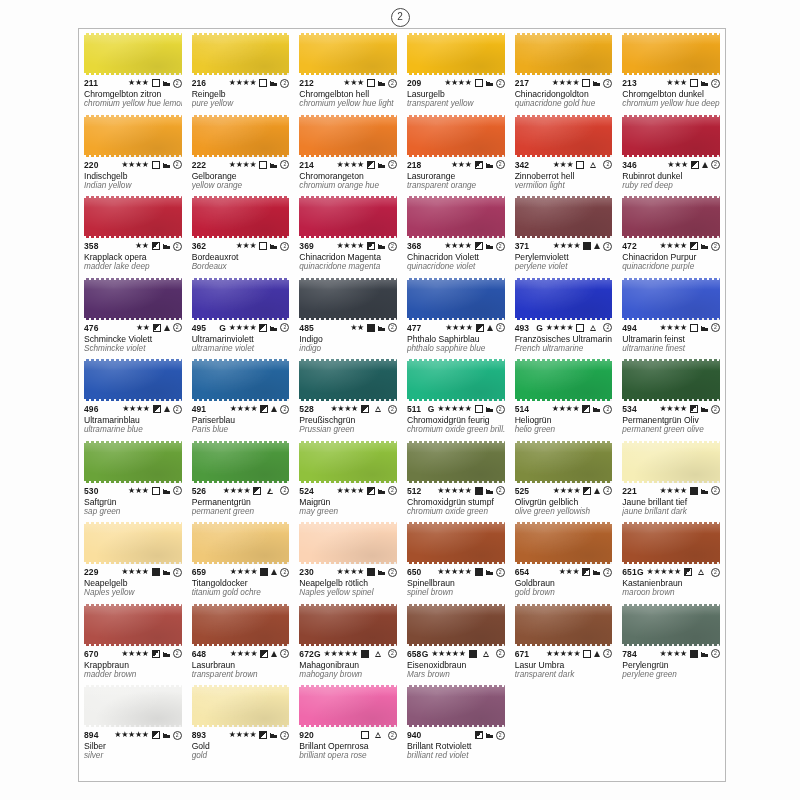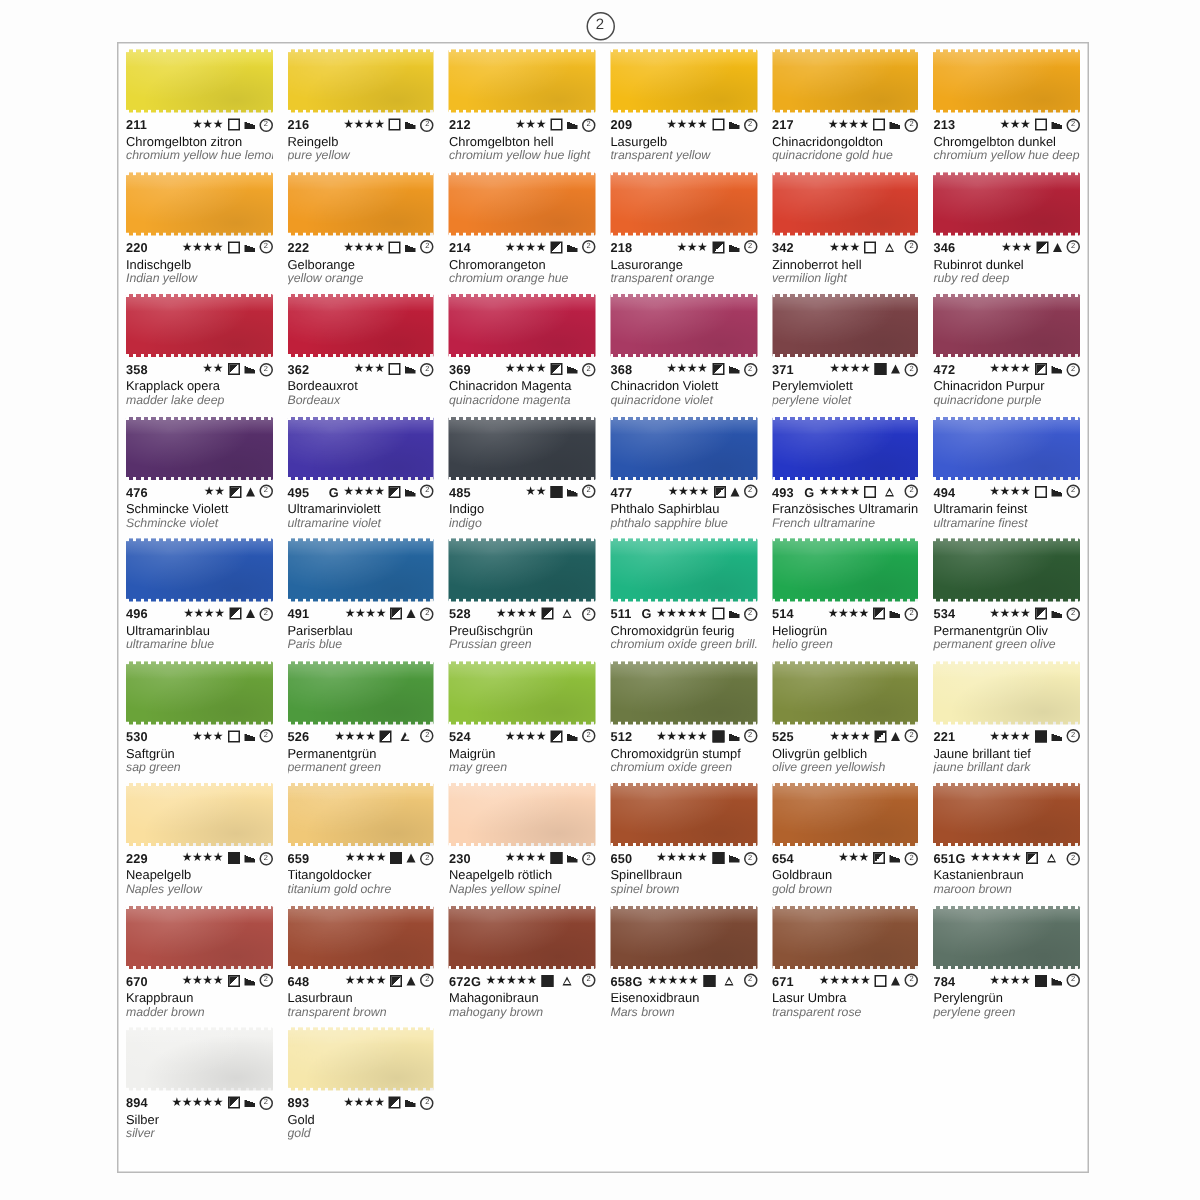--- a/index.html
+++ b/index.html
@@ -957,21 +957,21 @@
           <div class="metaline">
             <span class="code">671</span>
             <span class="marks">
               <span class="stars">★★★★★</span>
               <span class="sqr"></span>
               <span class="tri"></span>
               <span class="circ2">2</span>
             </span>
           </div>
           <div class="name-de">Lasur Umbra</div>
-          <div class="name-en">transparent rose</div>
+          <div class="name-en">transparent dark</div>
         </div>
         <div class="cell">
           <div class="swatch" style="background: rgb(93, 114, 102);">
             <div class="notch"></div>
             <div class="notch bot"></div>
           </div>
           <div class="metaline">
             <span class="code">784</span>
             <span class="marks">
               <span class="stars">★★★★</span>
@@ -1011,18 +1011,50 @@
             <span class="code">893</span>
             <span class="marks">
               <span class="stars">★★★★</span>
               <span class="sqr half"></span>
               <span class="wedge"></span>
               <span class="circ2">2</span>
             </span>
           </div>
           <div class="name-de">Gold</div>
           <div class="name-en">gold</div>
+        </div>
+        <div class="cell">
+          <div class="swatch" style="background: rgb(240, 104, 171);">
+            <div class="notch"></div>
+            <div class="notch bot"></div>
+          </div>
+          <div class="metaline">
+            <span class="code">920</span>
+            <span class="marks">
+              <span class="sqr"></span>
+              <span class="tri open"></span>
+              <span class="circ2">2</span>
+            </span>
+          </div>
+          <div class="name-de">Brillant Opernrosa</div>
+          <div class="name-en">brilliant opera rose</div>
+        </div>
+        <div class="cell">
+          <div class="swatch" style="background: rgb(139, 88, 120);">
+            <div class="notch"></div>
+            <div class="notch bot"></div>
+          </div>
+          <div class="metaline">
+            <span class="code">940</span>
+            <span class="marks">
+              <span class="sqr half"></span>
+              <span class="wedge"></span>
+              <span class="circ2">2</span>
+            </span>
+          </div>
+          <div class="name-de">Brillant Rotviolett</div>
+          <div class="name-en">brilliant red violet</div>
         </div>
       </div>
       <div class="row"></div>
     </div>
 
 </div>
 
 </body></html>

